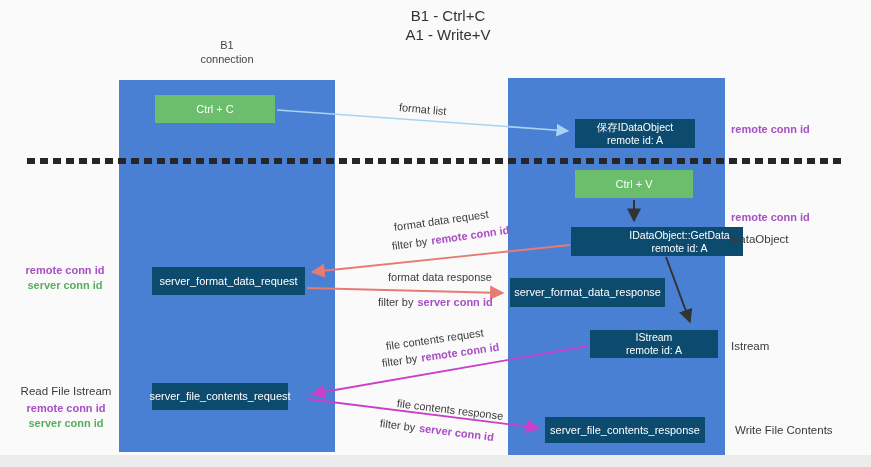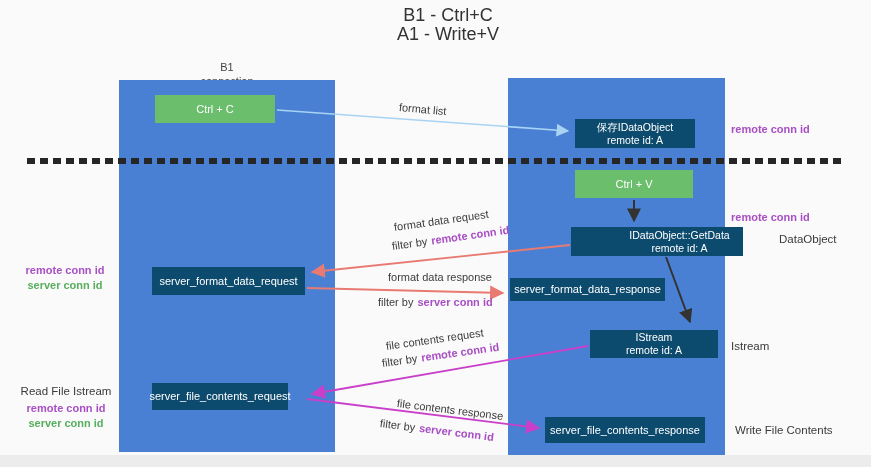--- a/index.html
+++ b/index.html
@@ -5,21 +5,21 @@
   html,body{margin:0;padding:0;background:#fafafa;}
   .canvas{
     position:relative;width:871px;height:467px;overflow:hidden;
     background:#fafafa;
     font-family:"Liberation Sans", sans-serif;
     color:#3a3a3a;
   }
   .lane{position:absolute;background:#4a80d4;}
   .lane-header{position:absolute;text-align:center;font-size:11px;line-height:14px;color:#444;}
   .title{position:absolute;left:300px;top:6px;width:296px;text-align:center;
-         font-size:18px;line-height:19px;color:#333;}
+         font-size:15px;line-height:19px;color:#333;}
   .box{position:absolute;display:flex;flex-direction:column;align-items:center;justify-content:center;
        color:#fff;font-size:11px;line-height:13px;text-align:center;}
   .box-green{background:#6abe6c;}
   .box-orange{background:#0c4a6e;}
   .box .l2{font-size:10.5px;}
   .flow-label{position:absolute;white-space:nowrap;font-size:11px;color:#3c3c3c;transform-origin:left center;}
   .flow-label .fb{margin-right:4px;}
   .purple{color:#a94fc5;font-weight:bold;}
   .greent{color:#56ae5e;font-weight:bold;}
   .side-label{position:absolute;white-space:nowrap;font-size:11px;}
@@ -31,21 +31,21 @@
 </head>
 <body>
 
 <div class="canvas">
 
   <div class="title">
     <div>B1 - Ctrl+C</div>
     <div>A1 - Write+V</div>
   </div>
 
-  <div class="lane-header" style="left:119px;top:60px;width:216px;">
+  <div class="lane-header" style="left:119px;top:38px;width:216px;">
     <div>B1</div>
     <div>connection</div>
   </div>
   <div class="lane-header" style="left:512px;top:46px;width:217px;margin-top:36px;">
     <div>A1</div>
     <div>remote</div>
   </div>
 
   <div class="lane" style="left:119px;top:80px;width:216px;height:372px;"></div>
   <div class="lane" style="left:508px;top:78px;width:217px;height:377px;"></div>
@@ -98,21 +98,21 @@
 
   <div class="box box-orange" style="left:571px;top:227px;width:127px;height:29px;padding-left:45px;">
     <div class="l2">IDataObject::GetData</div>
     <div class="l2">remote id: A</div>
   </div>
 
   <div class="box box-orange" style="left:152px;top:267px;width:153px;height:28px;justify-content:center;">
     <div>server_format_data_request</div>
   </div>
 
-  <div class="box box-orange" style="left:510px;top:278px;width:155px;height:23px;">
+  <div class="box box-orange" style="left:510px;top:278px;width:155px;height:29px;">
     <div>server_format_data_response</div>
   </div>
 
   <div class="box box-orange" style="left:590px;top:330px;width:128px;height:28px;">
     <div class="l2">IStream</div>
     <div class="l2">remote id: A</div>
   </div>
 
   <div class="box box-orange" style="left:152px;top:383px;width:136px;height:27px;">
     <div>server_file_contents_request</div>
@@ -149,21 +149,21 @@
 
   <div class="flow-label" style="left:397px;top:397px;transform:rotate(7deg);">
     <span>file contents response</span>
   </div>
   <div class="flow-label" style="left:380px;top:417px;transform:rotate(7deg);">
     <span class="fb">filter by</span><span class="purple">server conn id</span>
   </div>
 
   <div class="side-label purple" style="left:731px;top:123px;">remote conn id</div>
   <div class="side-label purple" style="left:731px;top:211px;">remote conn id</div>
-  <div class="side-label side-black" style="left:731px;top:233px;margin-left:48px;">DataObject</div>
+  <div class="side-label side-black" style="left:731px;top:233px;">DataObject</div>
   <div class="side-label side-black" style="left:731px;top:340px;">Istream</div>
   <div class="side-label side-black" style="left:735px;top:424px;">Write File Contents</div>
 
   <div class="left-group" style="left:10px;top:263px;width:110px;">
     <div class="purple">remote conn id</div>
     <div class="greent">server conn id</div>
   </div>
 
   <div class="left-group" style="left:10px;top:384px;width:112px;">
     <div class="side-black" style="margin-bottom:2px;">Read File Istream</div>

